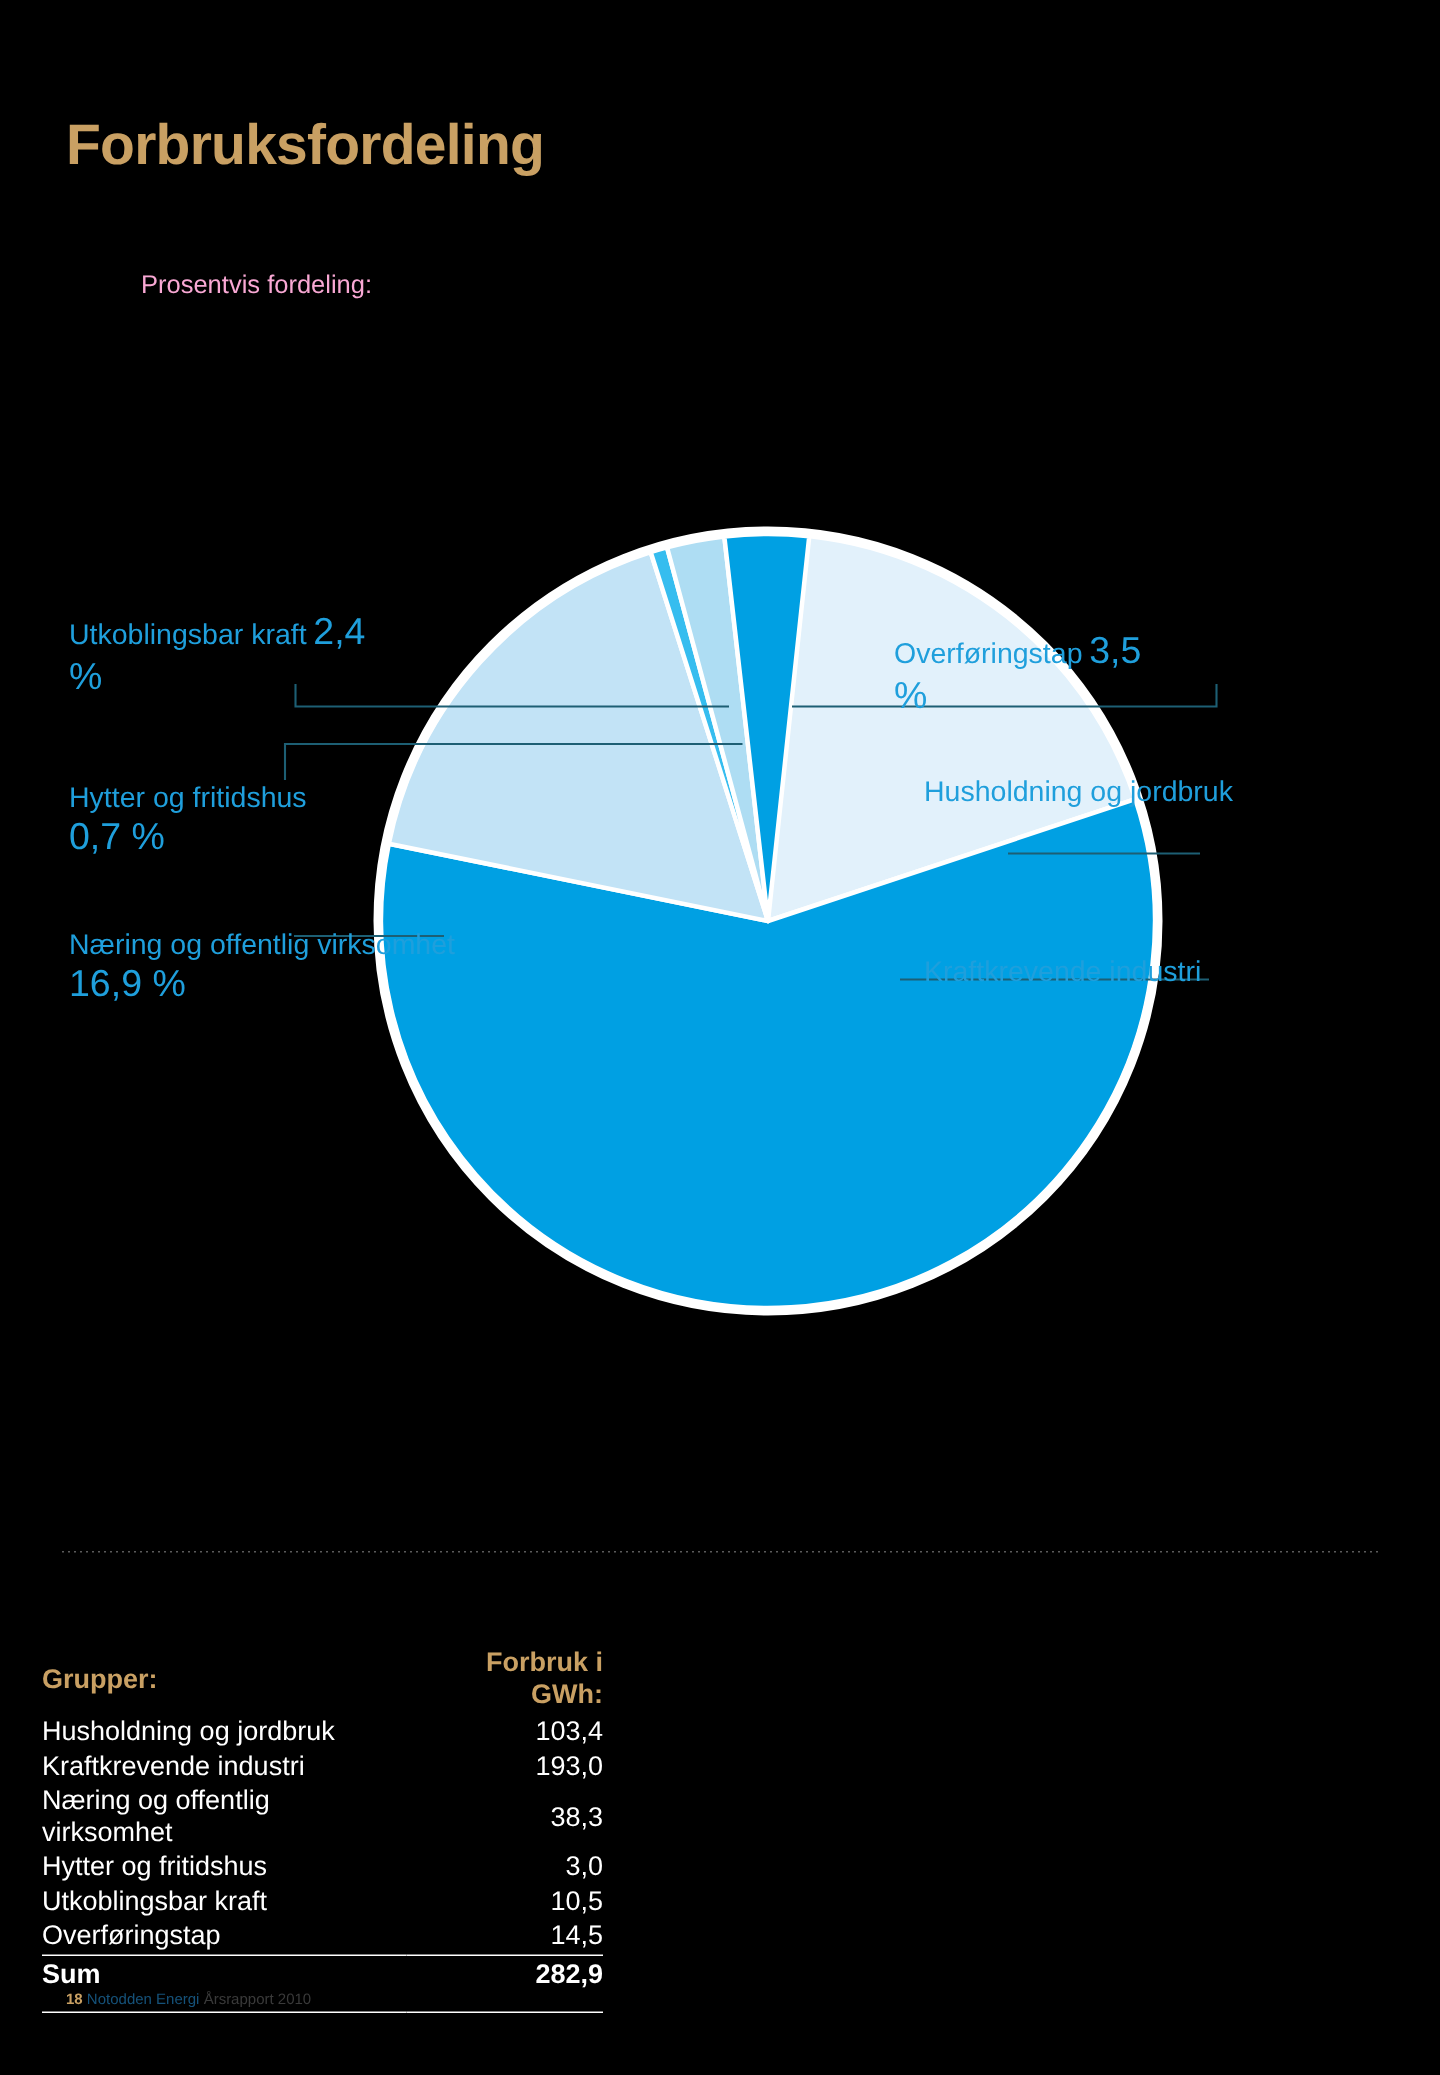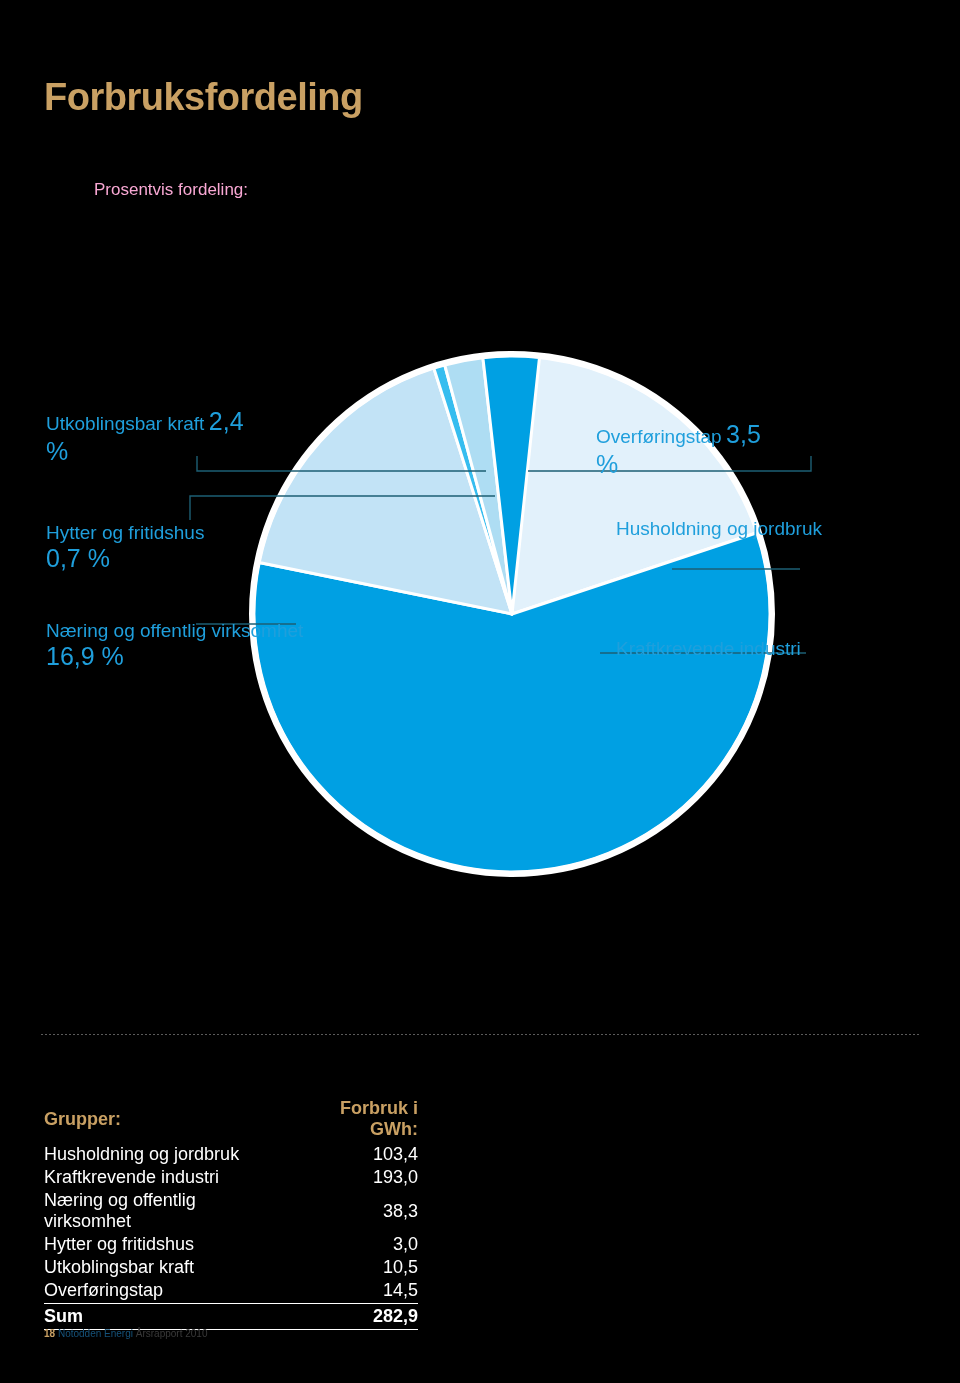--- a/index.html
+++ b/index.html
@@ -45,37 +45,37 @@
   
   #section-divider{
     position:absolute;left:40px;top:1034px;width:880px;height:1px;
     background-image:radial-gradient(circle, #6b6b6b 0.8px, transparent 1px);
     background-size:4px 1px;background-repeat:repeat-x;
     opacity:.85;
   }
 
   
   #consumption-table{
-    position:absolute;left:44px;top:1098px;width:374px;
+    position:absolute;left:28px;top:1098px;width:374px;
     font-size:18px;color:#ffffff;
   }
   #consumption-table table{border-collapse:collapse;width:100%;}
   #consumption-table th{
     color:#c9a063;font-weight:bold;font-size:18px;
     padding:0 0 3px 0;
   }
   #consumption-table th.g{text-align:left;}
   #consumption-table th.v{text-align:right;}
   #consumption-table td{
     padding:1px 0;font-size:18px;color:#ffffff;font-weight:normal;
   }
   #consumption-table td.v{text-align:right;}
   #consumption-table tr.last-data td{border-bottom:1px solid #ffffff;padding-bottom:2px;}
   #consumption-table tr.sum-row td{
-    font-weight:bold;border-bottom:1px solid #ffffff;padding-top:2px;padding-bottom:2px;
+    font-weight:bold;border-bottom:1px solid #ffffff;padding-top:2px;padding-bottom:14px;
   }
 
   
   #footer{
     position:absolute;left:44px;top:1328px;font-size:10px;
   }
   #footer .pg{color:#c9a063;font-weight:bold;}
   #footer .co{color:#15527a;}
   #footer .rp{color:#3a3a3a;}
 </style>

